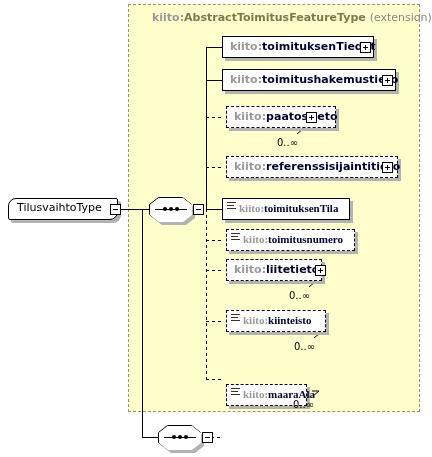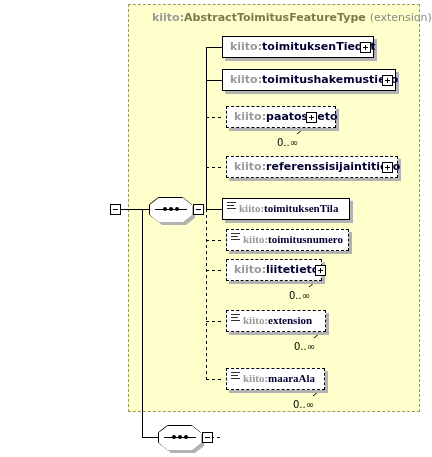--- a/index.html
+++ b/index.html
@@ -271,20 +271,25 @@
 
     <polygon points="158.5,197.5 182.5,197.5 191.5,204.5 191.5,214.5 182.5,221.5 158.5,221.5 149.5,214.5 149.5,204.5" fill="none" stroke="#000" stroke-width="1"></polygon>
     <polygon points="167.5,425.5 191.5,425.5 200.5,432.5 200.5,442.5 191.5,449.5 167.5,449.5 158.5,442.5 158.5,432.5" fill="none" stroke="#000" stroke-width="1"></polygon>
 
     <path d="M296 129 l7 0 l-6 5" fill="none" stroke="#000" stroke-width="1"></path>
     <path d="M308 282 l7 0 l-6 5" fill="none" stroke="#000" stroke-width="1"></path>
     <path d="M313 333 l7 0 l-6 5" fill="none" stroke="#000" stroke-width="1"></path>
     <path d="M312 391 l7 0 l-6 5" fill="none" stroke="#000" stroke-width="1"></path>
   </svg>
 
+  <div class="typebox">
+    <div class="shadow"></div>
+    <div class="body"></div>
+    <div class="label">TilusvaihtoType</div>
+  </div>
   <div class="handle" style="left:110px; top:204px;"></div>
 
   <div class="seq" style="left:150px; top:198px;">
     <div class="shadow"></div>
     <div class="body"></div>
     <div class="bar"></div>
     <div class="dot d1"></div>
     <div class="dot d2"></div>
     <div class="dot d3"></div>
   </div>
@@ -333,21 +338,21 @@
     <div class="shadow"></div>
     <div class="body"></div>
     <div class="stglyph">
         <i></i>
         <i></i>
         <i></i>
       </div>
     <div class="label"><span class="pfx">kiito:</span><span class="nm">toimituksenTila</span></div>
   </div>
 
-  <div class="elem optional simple" style="left:226px; top:229px; width:117px;padding-left:6px;">
+  <div class="elem optional simple" style="left:226px; top:229px; width:129px;">
     <div class="shadow"></div>
     <div class="body"></div>
     <div class="stglyph">
         <i></i>
         <i></i>
         <i></i>
       </div>
     <div class="label"><span class="pfx">kiito:</span><span class="nm">toimitusnumero</span></div>
   </div>
 
@@ -360,25 +365,25 @@
   <div class="occ" style="left:289px; top:290px;">0..∞</div>
 
   <div class="elem optional simple" style="left:226px; top:310px; width:100px;">
     <div class="shadow"></div>
     <div class="body"></div>
     <div class="stglyph">
         <i></i>
         <i></i>
         <i></i>
       </div>
-    <div class="label"><span class="pfx">kiito:</span><span class="nm">extension</span></div>
+    <div class="label"><span class="pfx">kiito:</span><span class="nm">kiinteisto</span></div>
   </div>
   <div class="occ" style="left:294px; top:341px;">0..∞</div>
 
-  <div class="elem optional simple" style="left:226px; top:368px; width:99px;">
+  <div class="elem optional simple" style="left:226px; top:384px; width:81px;">
     <div class="shadow"></div>
     <div class="body"></div>
     <div class="stglyph">
         <i></i>
         <i></i>
         <i></i>
       </div>
     <div class="label"><span class="pfx">kiito:</span><span class="nm">maaraAla</span></div>
   </div>
   <div class="occ" style="left:293px; top:399px;">0..∞</div>

